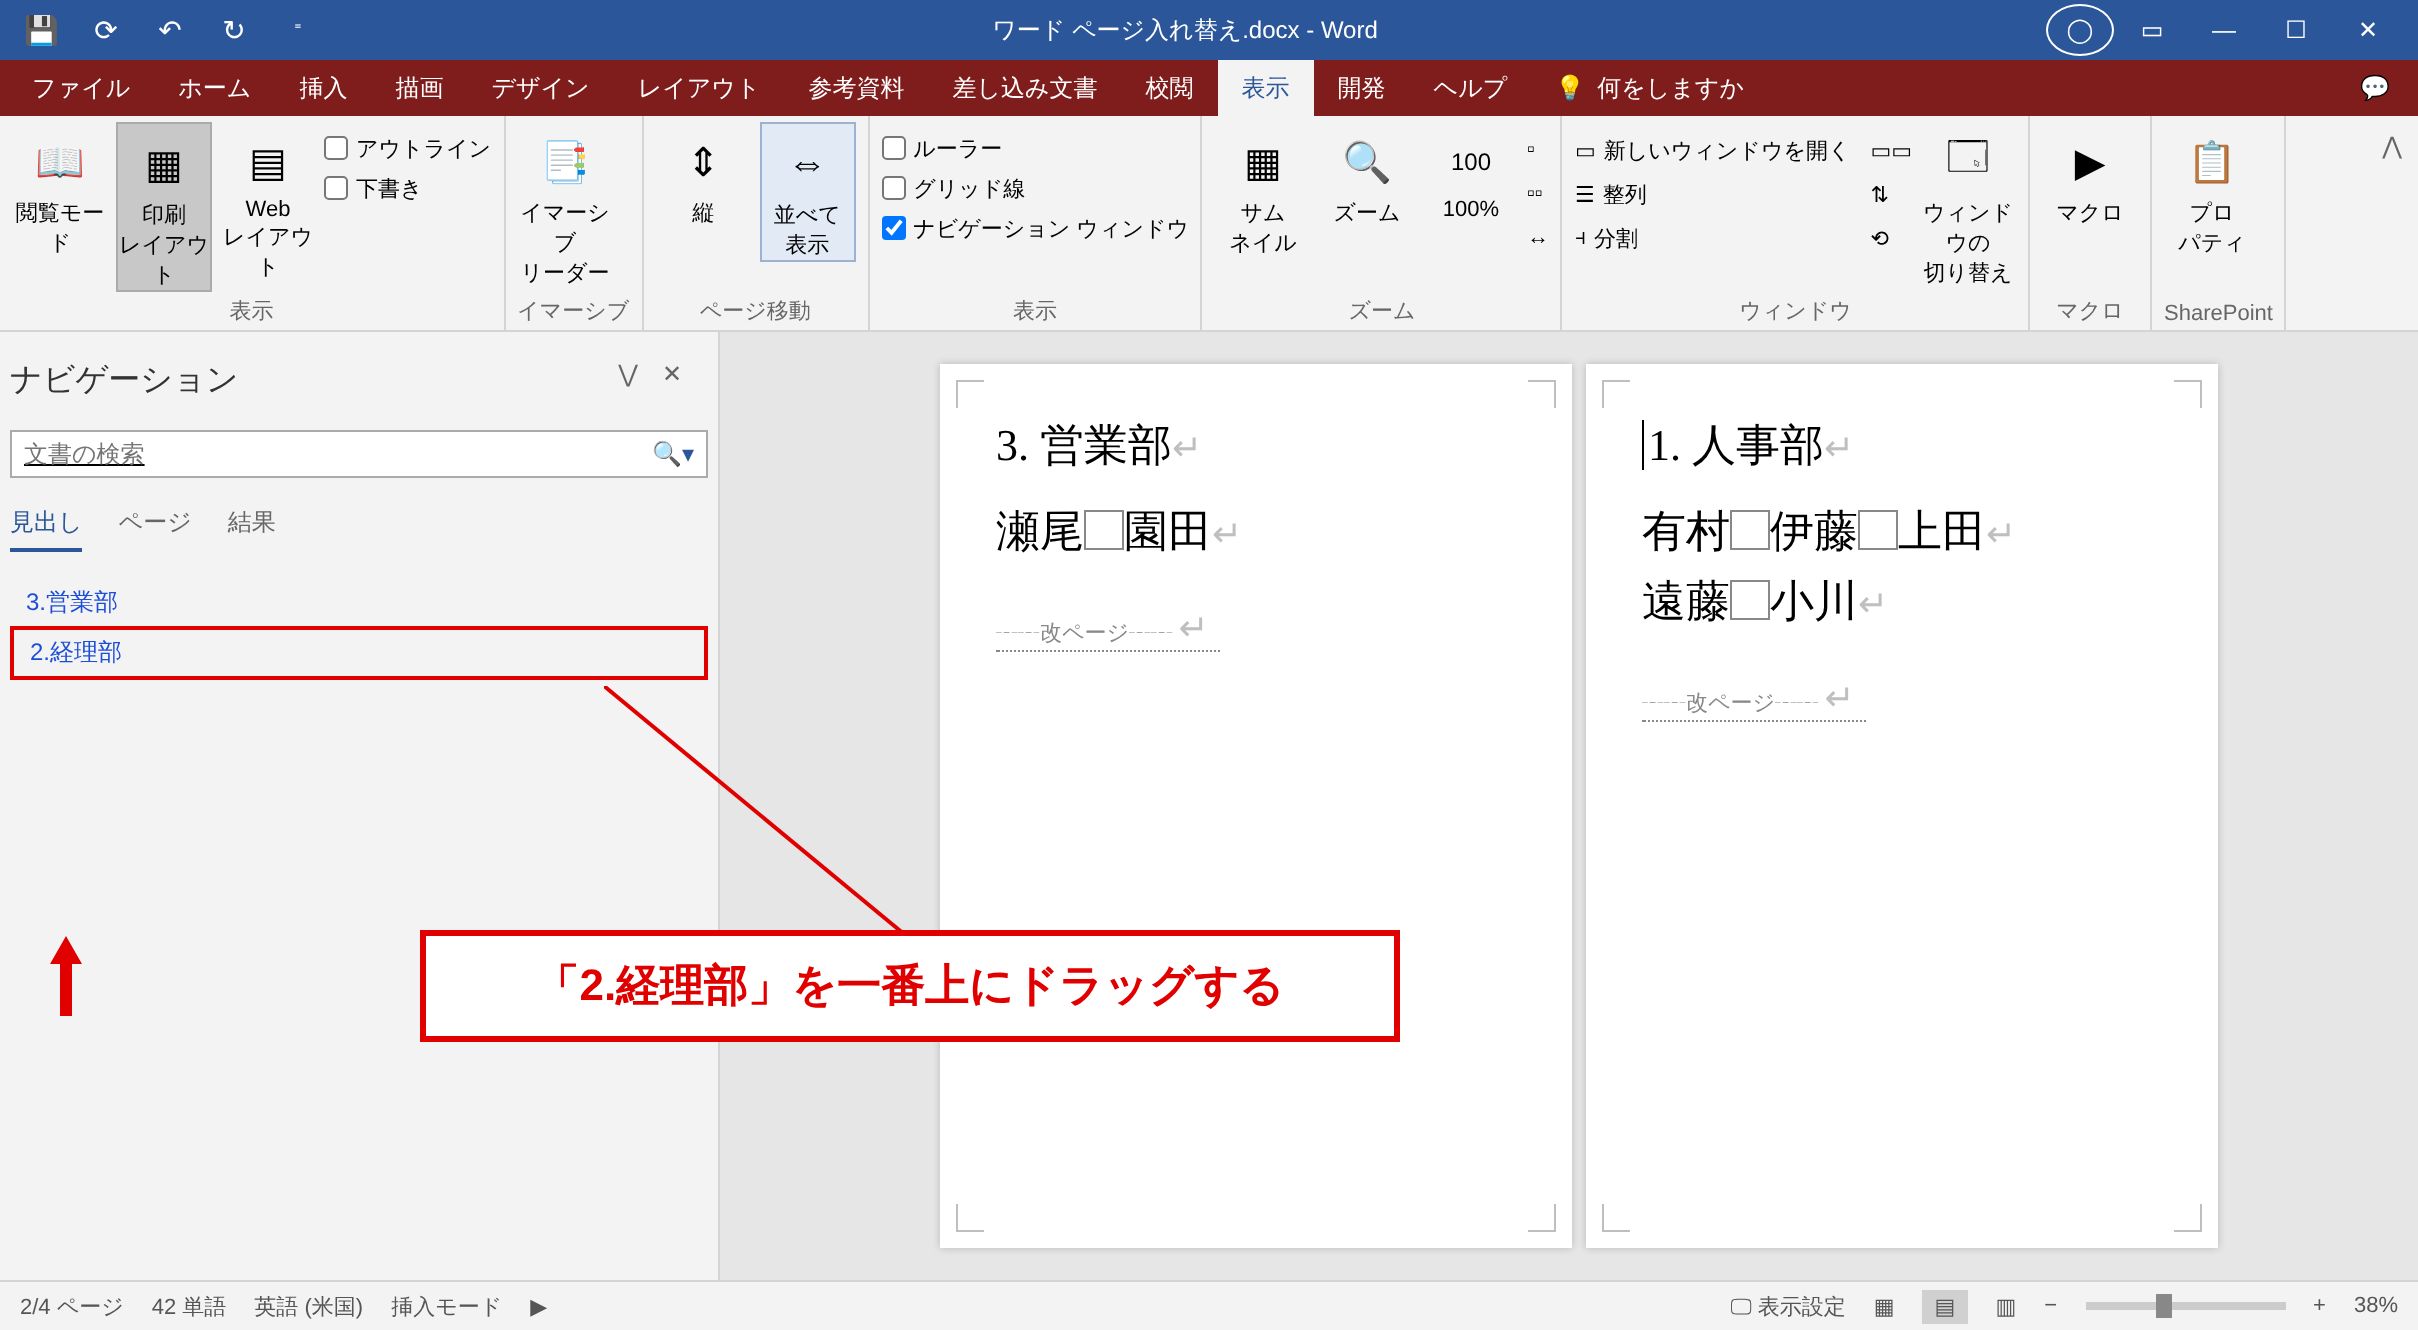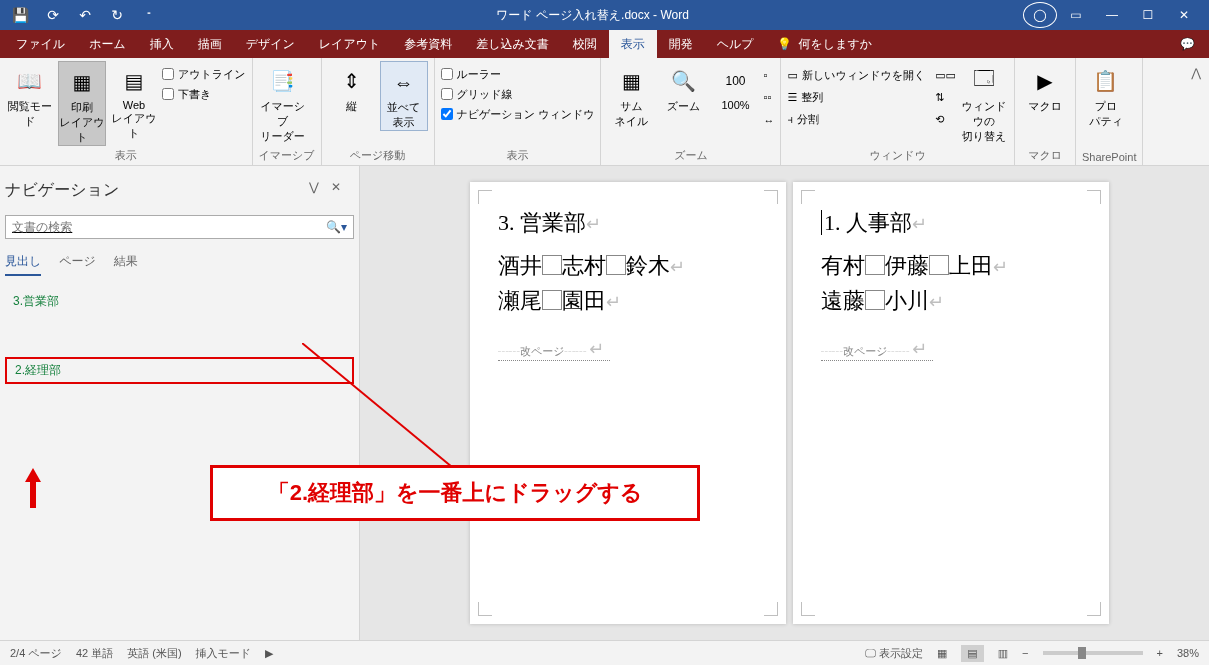--- a/index.html
+++ b/index.html
@@ -30,23 +30,23 @@
 .content { position: absolute; top: 166px; left: 0; right: 0; bottom: 25px; background: #e6e6e6; display: flex; }
 .navpane { width: 360px; background: #f3f3f3; border-right: 1px solid #d4d4d4; padding: 14px 5px; position: relative; }
 .navpane h3 { font-size: 16px; font-weight: normal; color: #333; }
 .navpane .navctl { position: absolute; top: 14px; right: 18px; display: flex; gap: 12px; color: #666; }
 .navsearch { margin-top: 14px; height: 24px; border: 1px solid #ababab; background: #fff; display: flex; align-items: center; padding: 0 6px; }
 .navsearch input { flex: 1; border: none; outline: none; font-size: 12px; text-decoration: underline; }
 .navsearch .sicon { color: #2b579a; font-size: 12px; }
 .navtabs { margin-top: 14px; display: flex; gap: 18px; font-size: 12px; color: #666; }
 .navtabs .ntab.active { color: #2b579a; border-bottom: 2px solid #2b579a; padding-bottom: 4px; }
 .navlist { margin-top: 14px; font-size: 12px; }
-.navlist .nitem { padding: 3px 8px; color: #15803d; }
+.navlist .nitem { padding: 3px 8px; color: #1d4ed8; }
 .navlist .nitem.sel { background: #cfe0f2; }
-.navlist .nitem.box { border: 2px solid #e00000; margin-top: 44px; }
+.navlist .nitem.box { border: 2px solid #e00000; }
 .docarea { flex: 1; position: relative; padding: 16px 100px 16px 110px; display: flex; gap: 7px; }
 .page { background: #fff; flex: 1; box-shadow: 0 0 4px rgba(0,0,0,0.2); padding: 26px 28px; position: relative; font-family: "MS Mincho", serif; }
 .page .corner { position: absolute; width: 14px; height: 14px; border-color: #bfbfbf; }
 .page .tl { top: 8px; left: 8px; border-left: 1px solid #bfbfbf; border-top: 1px solid #bfbfbf; }
 .page .tr { top: 8px; right: 8px; border-right: 1px solid #bfbfbf; border-top: 1px solid #bfbfbf; }
 .page .bl { bottom: 8px; left: 8px; border-left: 1px solid #bfbfbf; border-bottom: 1px solid #bfbfbf; }
 .page .br { bottom: 8px; right: 8px; border-right: 1px solid #bfbfbf; border-bottom: 1px solid #bfbfbf; }
 .page h2 { font-size: 22px; font-weight: normal; margin-bottom: 10px; }
 .page p { font-size: 22px; line-height: 1.6; }
 .page .sp { display: inline-block; width: 20px; height: 20px; border: 1px solid #888; vertical-align: -2px; }
@@ -267,21 +267,20 @@
       <svg viewBox="0 0 16 40">
           <path d="M8 0 L16 14 L11 14 L11 40 L5 40 L5 14 L0 14 Z" fill="#e00000"></path>
         </svg>
     </div>
   </div>
 
   <div class="docarea">
     <div class="page">
       <div class="corner tl"></div><div class="corner tr"></div><div class="corner bl"></div><div class="corner br"></div>
       <h2><span>3. 営業部</span><span class="ret">↵</span></h2>
-      <p><span>酒井</span><span class="sp"></span><span>志村</span><span class="sp"></span><span>鈴木</span><span class="ret">↵</span></p>
       <p><span>瀬尾</span><span class="sp"></span><span>園田</span><span class="ret">↵</span></p>
       <div class="pbreak">┄┄<span>改ページ</span>┄┄ <span class="ret">↵</span></div>
     </div>
     <div class="page">
       <div class="corner tl"></div><div class="corner tr"></div><div class="corner bl"></div><div class="corner br"></div>
       <h2><span style="border-left:1px solid #000;padding-left:2px">1. 人事部</span><span class="ret">↵</span></h2>
       <p><span>有村</span><span class="sp"></span><span>伊藤</span><span class="sp"></span><span>上田</span><span class="ret">↵</span></p>
       <p><span>遠藤</span><span class="sp"></span><span>小川</span><span class="ret">↵</span></p>
       <div class="pbreak">┄┄<span>改ページ</span>┄┄ <span class="ret">↵</span></div>
     </div>

